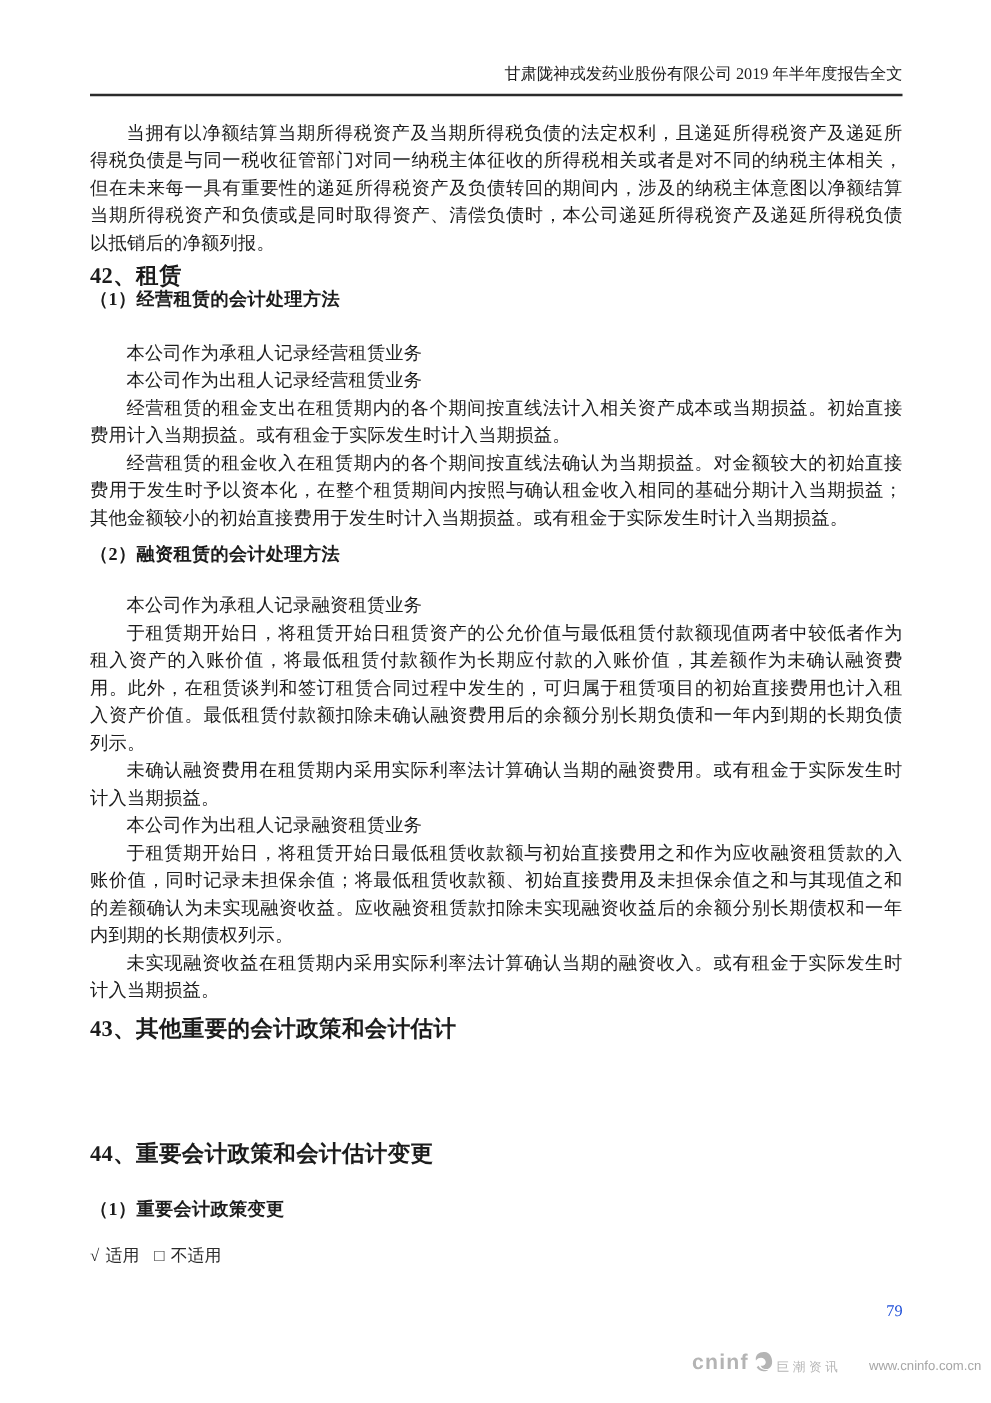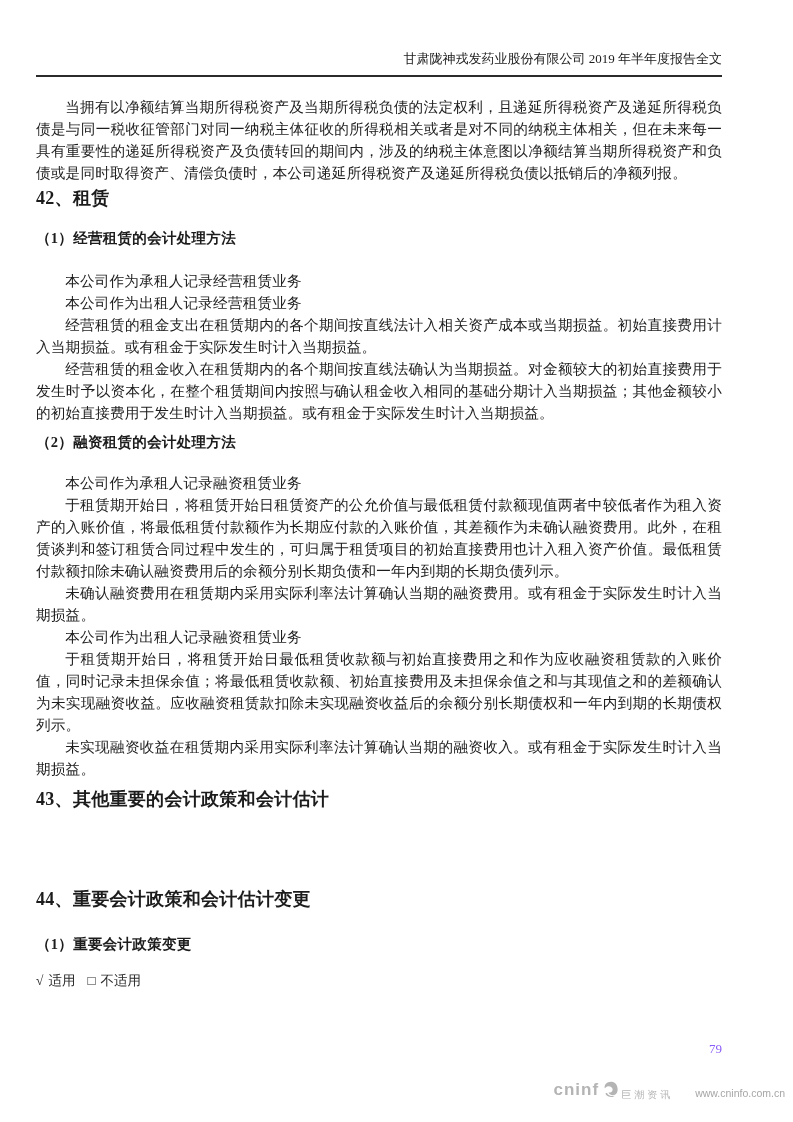--- a/index.html
+++ b/index.html
@@ -2,21 +2,21 @@
 <html><head>
 <meta charset="utf-8">
 <style>
   html, body { margin: 0; padding: 0; background: #ffffff; }
   .page {
     position: relative;
     width: 793px;
     height: 1122px;
     background: #ffffff;
     box-sizing: border-box;
-    padding: 0 71px 0 36px;
+    padding: 0 71px 0 72px;
     font-family: "Liberation Serif", "DejaVu Serif", serif;
     color: #1c1c1c;
     overflow: hidden;
   }
   .header {
     margin-top: 50px;
     padding-bottom: 7px;
     border-bottom: 2px solid #2b2b2b;
     text-align: right;
     font-size: 13px;
@@ -40,39 +40,39 @@
     letter-spacing: 0.3px;
   }
   .h2 {
     font-size: 14.5px;
     font-weight: bold;
     line-height: 20px;
     margin: 0;
     letter-spacing: 0.3px;
   }
   .mt-42   { margin-top: 4px; }
-  .mt-42-1 { margin-top: 20px; margin-bottom: 22px; }
+  .mt-42-1 { margin-top: 0; margin-bottom: 22px; }
   .mt-42-2 { margin-top: 8px;  margin-bottom: 20px; }
   .mt-43   { margin-top: 9px; }
   .mt-44   { margin-top: 80px; }
   .mt-44-1 { margin-top: 25px; }
   .applicability {
     margin-top: 18px;
     font-size: 13.5px;
     line-height: 18px;
     color: #2a2a2a;
   }
   .applicability .sym { display: inline-block; margin-right: 5px; }
   .applicability .lbl { display: inline-block; margin-right: 12px; }
   .page-number {
     position: absolute;
     top: 1041px;
     right: 71px;
     font-size: 13px;
-    color: #8b5cf6;
+    color: #1d4ed8;
   }
   .logo {
     position: absolute;
     top: 1080px;
     right: 8px;
     display: flex;
     flex-direction: row;
     align-items: flex-end;
     color: #b4b4b4;
     font-family: "Liberation Sans", sans-serif;

